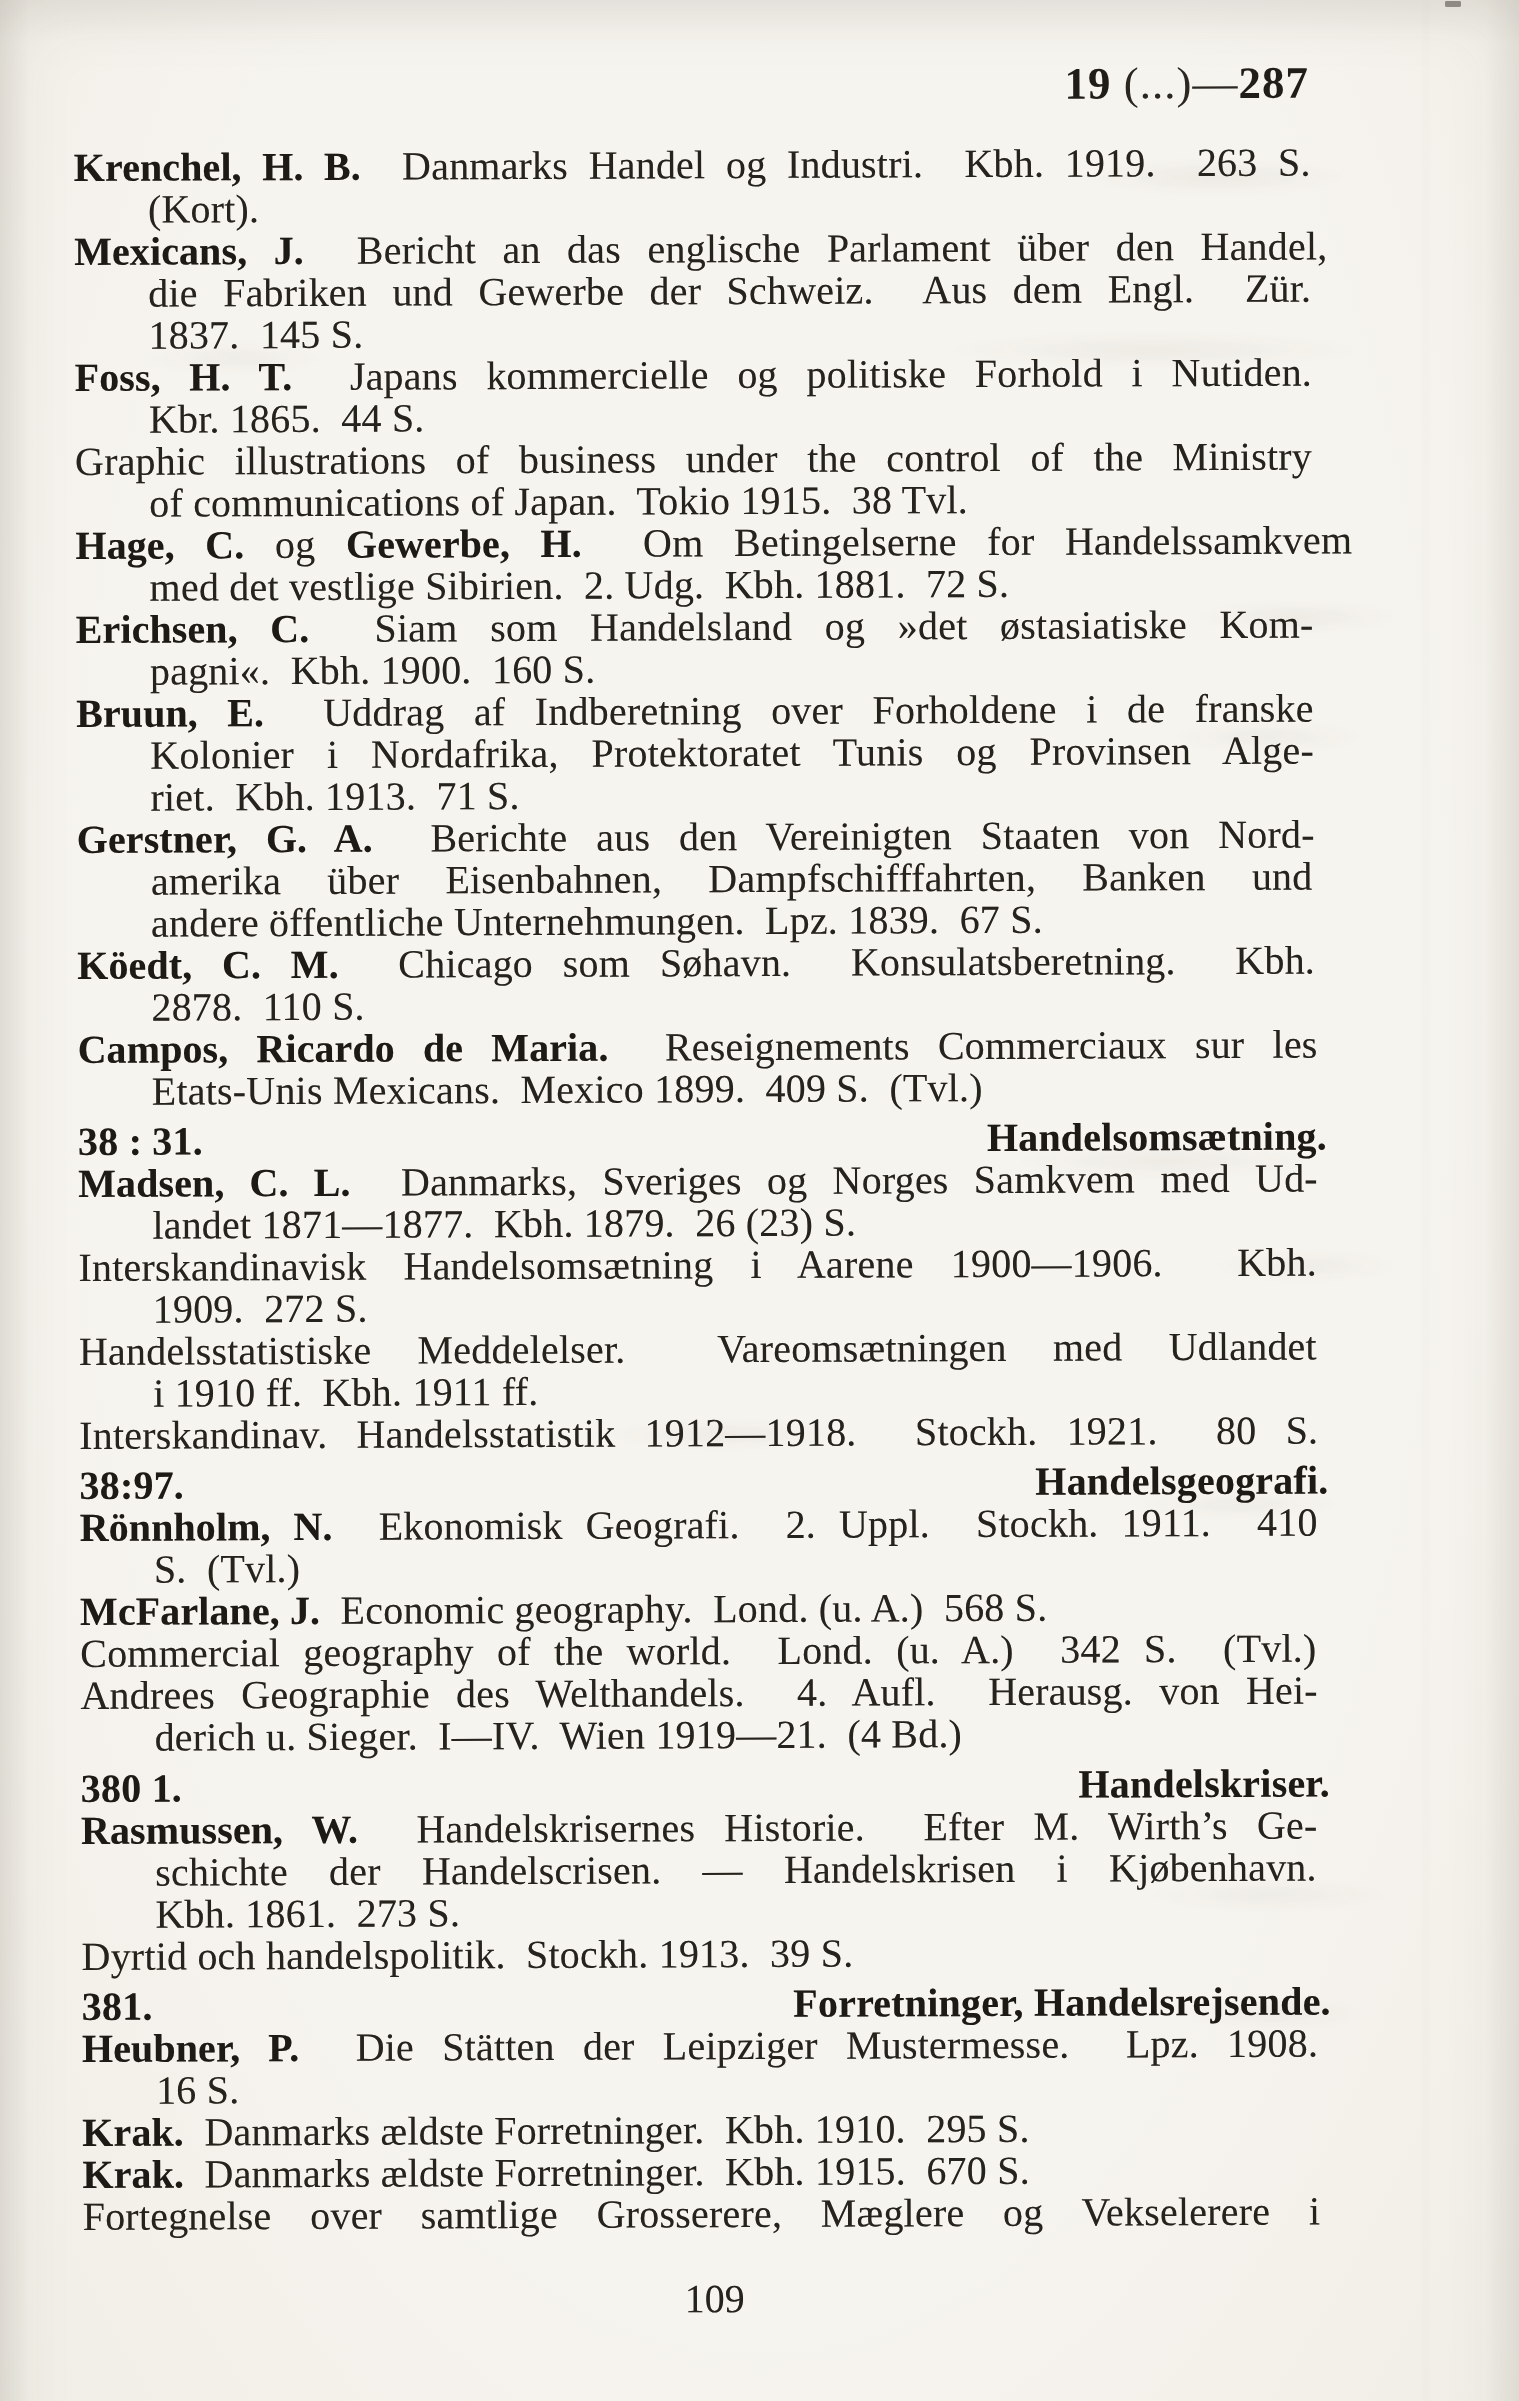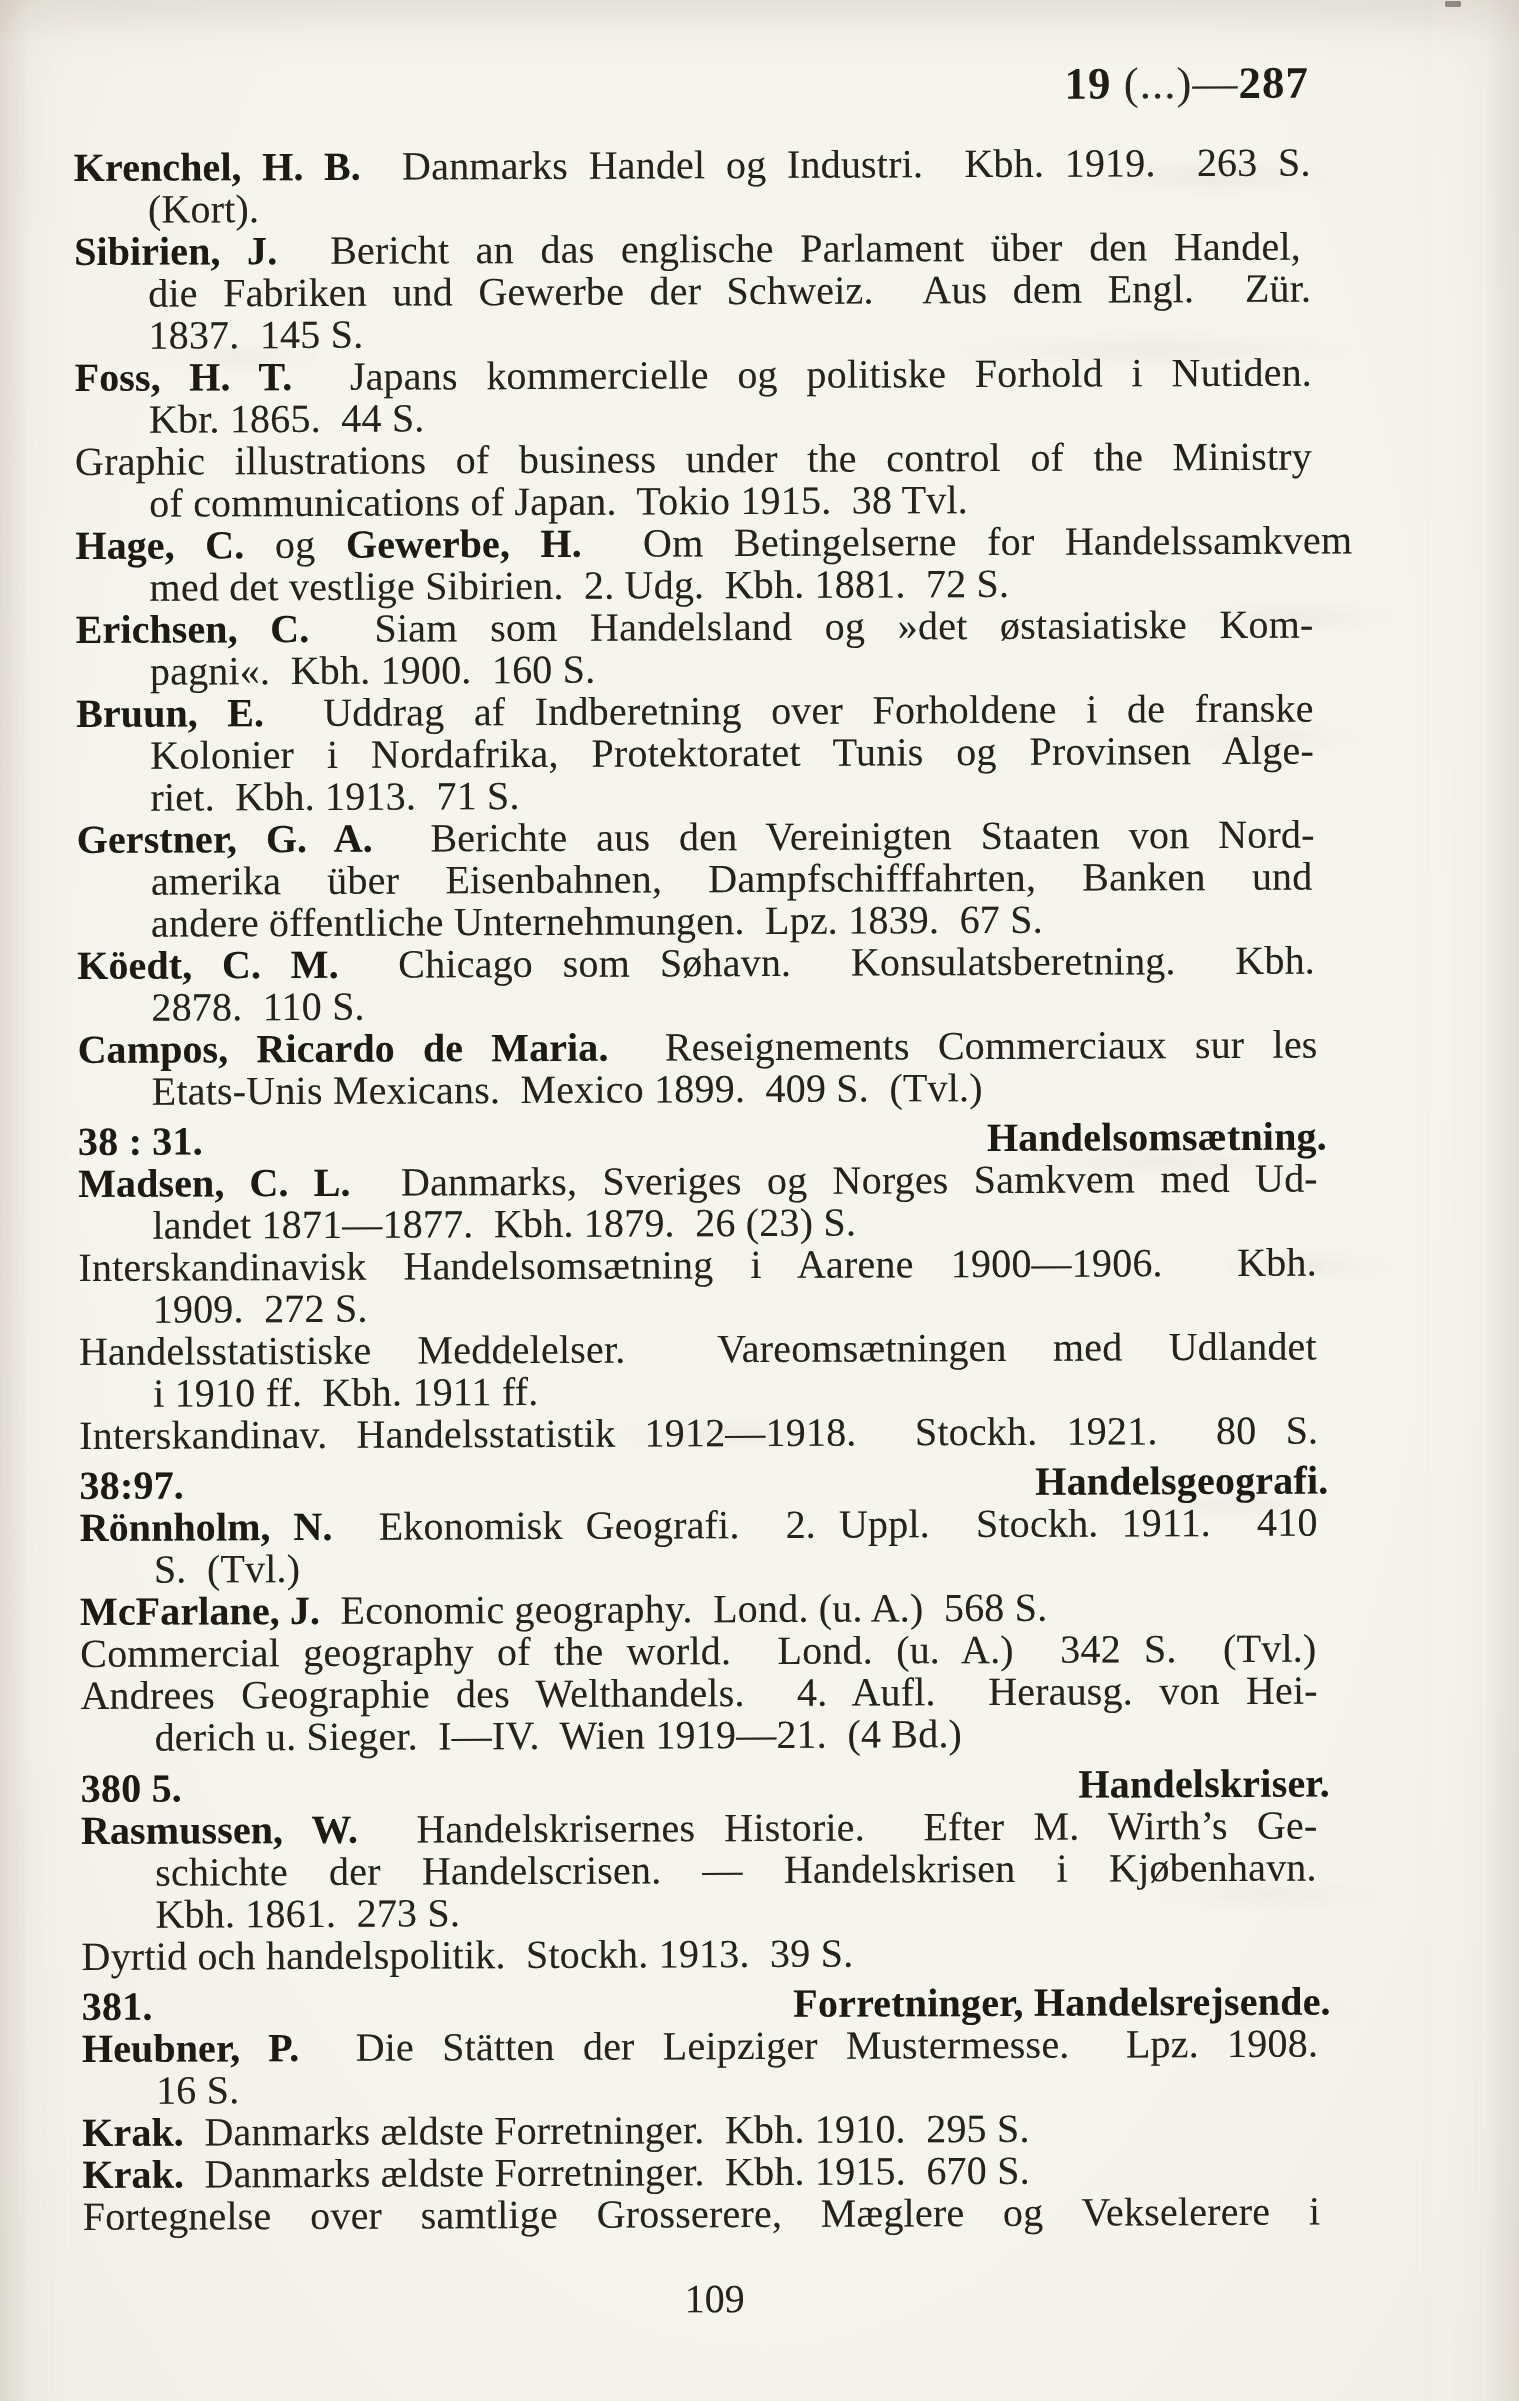--- a/index.html
+++ b/index.html
@@ -73,21 +73,21 @@
 <div class="page">
   <div class="bleed-layer"></div>
   <div class="speck" style="left:1445px;top:1px;width:16.3px;height:5.8px;"></div>
 
   <div class="sheet">
     <div class="running-head"><span class="hb">19 </span><span class="lt">(...)</span><span class="lt">—</span><span class="hb">287</span></div>
 
     <div class="content">
         <div class="line just"><span class="in" style="word-spacing: 10.4px;"><span class="seg b">Krenchel, H. B.</span><span class="seg">  Danmarks Handel og Industri.  Kbh. 1919.  263 S.</span></span></div>
         <div class="line ind"><span class="in"><span class="seg">(Kort).</span></span></div>
-        <div class="line just"><span class="in" style="word-spacing: 16.3px;"><span class="seg b">Sibirien, J.</span><span class="seg">  Bericht an das englische Parlament über den Handel,</span></span></div>
+        <div class="line just"><span class="in" style="word-spacing: 16.3px;"><span class="seg b">Mexicans, J.</span><span class="seg">  Bericht an das englische Parlament über den Handel,</span></span></div>
         <div class="line ind just"><span class="in" style="word-spacing: 15.2px;"><span class="seg">die Fabriken und Gewerbe der Schweiz.  Aus dem Engl.  Zür.</span></span></div>
         <div class="line ind"><span class="in"><span class="seg">1837.  145 S.</span></span></div>
         <div class="line just"><span class="in" style="word-spacing: 18.5px;"><span class="seg b">Foss, H. T.</span><span class="seg">  Japans kommercielle og politiske Forhold i Nutiden.</span></span></div>
         <div class="line ind"><span class="in"><span class="seg">Kbr. 1865.  44 S.</span></span></div>
         <div class="line just"><span class="in" style="word-spacing: 19.3px;"><span class="seg">Graphic illustrations of business under the control of the Ministry</span></span></div>
         <div class="line ind"><span class="in"><span class="seg">of communications of Japan.  Tokio 1915.  38 Tvl.</span></span></div>
         <div class="line just"><span class="in" style="word-spacing: 20.4px;"><span class="seg b">Hage, C.</span><span class="seg"> og </span><span class="seg b">Gewerbe, H.</span><span class="seg">  Om Betingelserne for Handelssamkvem</span></span></div>
         <div class="line ind"><span class="in"><span class="seg">med det vestlige Sibirien.  2. Udg.  Kbh. 1881.  72 S.</span></span></div>
         <div class="line just"><span class="in" style="word-spacing: 22.4px;"><span class="seg b">Erichsen, C.</span><span class="seg">  Siam som Handelsland og »det østasiatiske Kom-</span></span></div>
         <div class="line ind"><span class="in"><span class="seg">pagni«.  Kbh. 1900.  160 S.</span></span></div>
@@ -109,21 +109,21 @@
         <div class="line just"><span class="in" style="word-spacing: 36px;"><span class="seg">Handelsstatistiske Meddelelser.  Vareomsætningen med Udlandet</span></span></div>
         <div class="line ind"><span class="in"><span class="seg">i 1910 ff.  Kbh. 1911 ff.</span></span></div>
         <div class="line just"><span class="in" style="word-spacing: 19px;"><span class="seg">Interskandinav. Handelsstatistik 1912—1918.  Stockh. 1921.  80 S.</span></span></div>
         <div class="secrow"><span>38:97.</span><span>Handelsgeografi.</span></div>
         <div class="line just"><span class="in" style="word-spacing: 12.8px;"><span class="seg b">Rönnholm, N.</span><span class="seg">  Ekonomisk Geografi.  2. Uppl.  Stockh. 1911.  410</span></span></div>
         <div class="line ind"><span class="in"><span class="seg">S.  (Tvl.)</span></span></div>
         <div class="line"><span class="in"><span class="seg b">McFarlane, J.</span><span class="seg">  Economic geography.  Lond. (u. A.)  568 S.</span></span></div>
         <div class="line just"><span class="in" style="word-spacing: 13px;"><span class="seg">Commercial geography of the world.  Lond. (u. A.)  342 S.  (Tvl.)</span></span></div>
         <div class="line just"><span class="in" style="word-spacing: 16px;"><span class="seg">Andrees Geographie des Welthandels.  4. Aufl.  Herausg. von Hei-</span></span></div>
         <div class="line ind"><span class="in"><span class="seg">derich u. Sieger.  I—IV.  Wien 1919—21.  (4 Bd.)</span></span></div>
-        <div class="secrow"><span>380 5.</span><span>Handelskriser.</span></div>
+        <div class="secrow"><span>380 1.</span><span>Handelskriser.</span></div>
         <div class="line just"><span class="in" style="word-spacing: 19px;"><span class="seg b">Rasmussen, W.</span><span class="seg">  Handelskrisernes Historie.  Efter M. Wirth’s Ge-</span></span></div>
         <div class="line ind just"><span class="in" style="word-spacing: 31px;"><span class="seg">schichte der Handelscrisen. — Handelskrisen i Kjøbenhavn.</span></span></div>
         <div class="line ind"><span class="in"><span class="seg">Kbh. 1861.  273 S.</span></span></div>
         <div class="line"><span class="in"><span class="seg">Dyrtid och handelspolitik.  Stockh. 1913.  39 S.</span></span></div>
         <div class="secrow"><span>381.</span><span>Forretninger, Handelsrejsende.</span></div>
         <div class="line just"><span class="in" style="word-spacing: 18px;"><span class="seg b">Heubner, P.</span><span class="seg">  Die Stätten der Leipziger Mustermesse.  Lpz. 1908.</span></span></div>
         <div class="line ind"><span class="in"><span class="seg">16 S.</span></span></div>
         <div class="line"><span class="in"><span class="seg b">Krak.</span><span class="seg">  Danmarks ældste Forretninger.  Kbh. 1910.  295 S.</span></span></div>
         <div class="line"><span class="in"><span class="seg b">Krak.</span><span class="seg">  Danmarks ældste Forretninger.  Kbh. 1915.  670 S.</span></span></div>
         <div class="line just"><span class="in" style="word-spacing: 28.5px;"><span class="seg">Fortegnelse over samtlige Grosserere, Mæglere og Vekselerere i</span></span></div>

